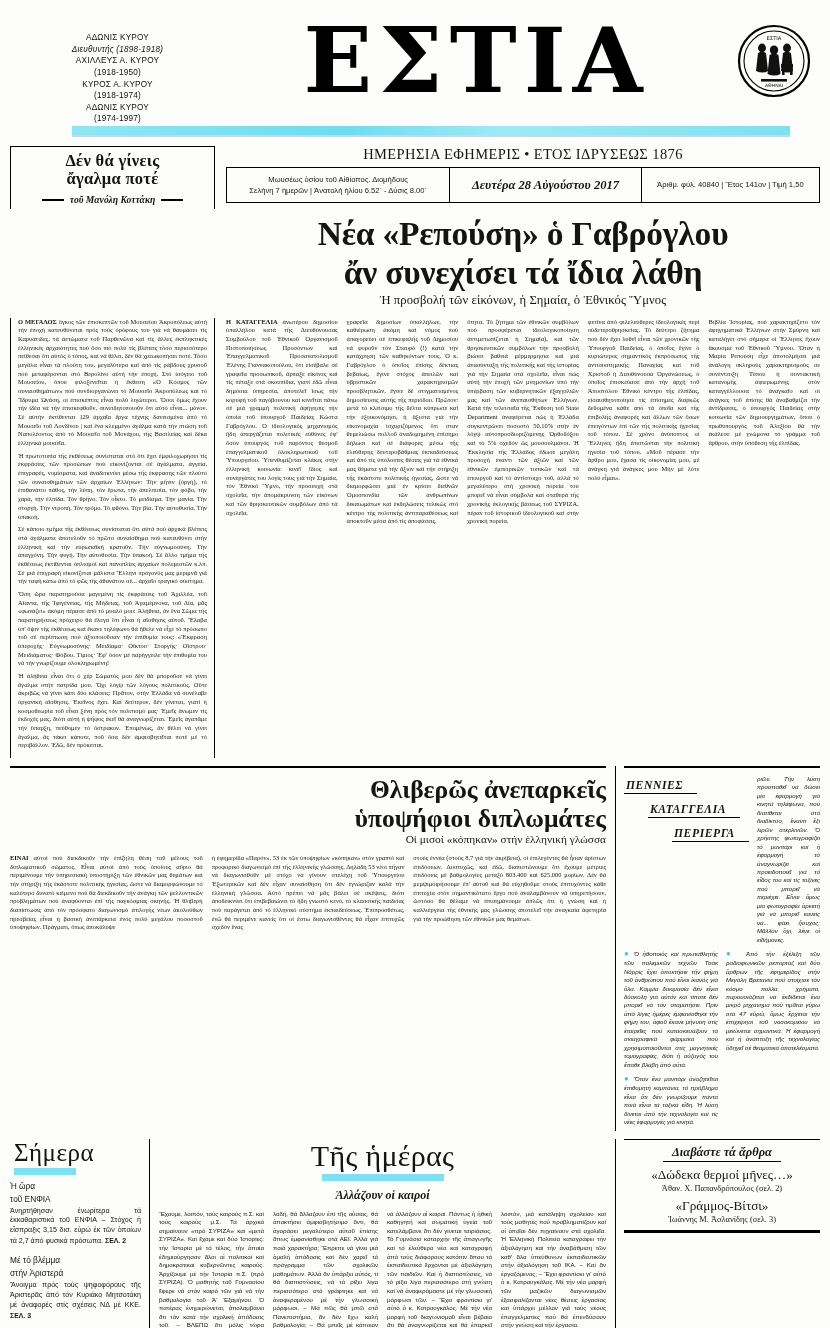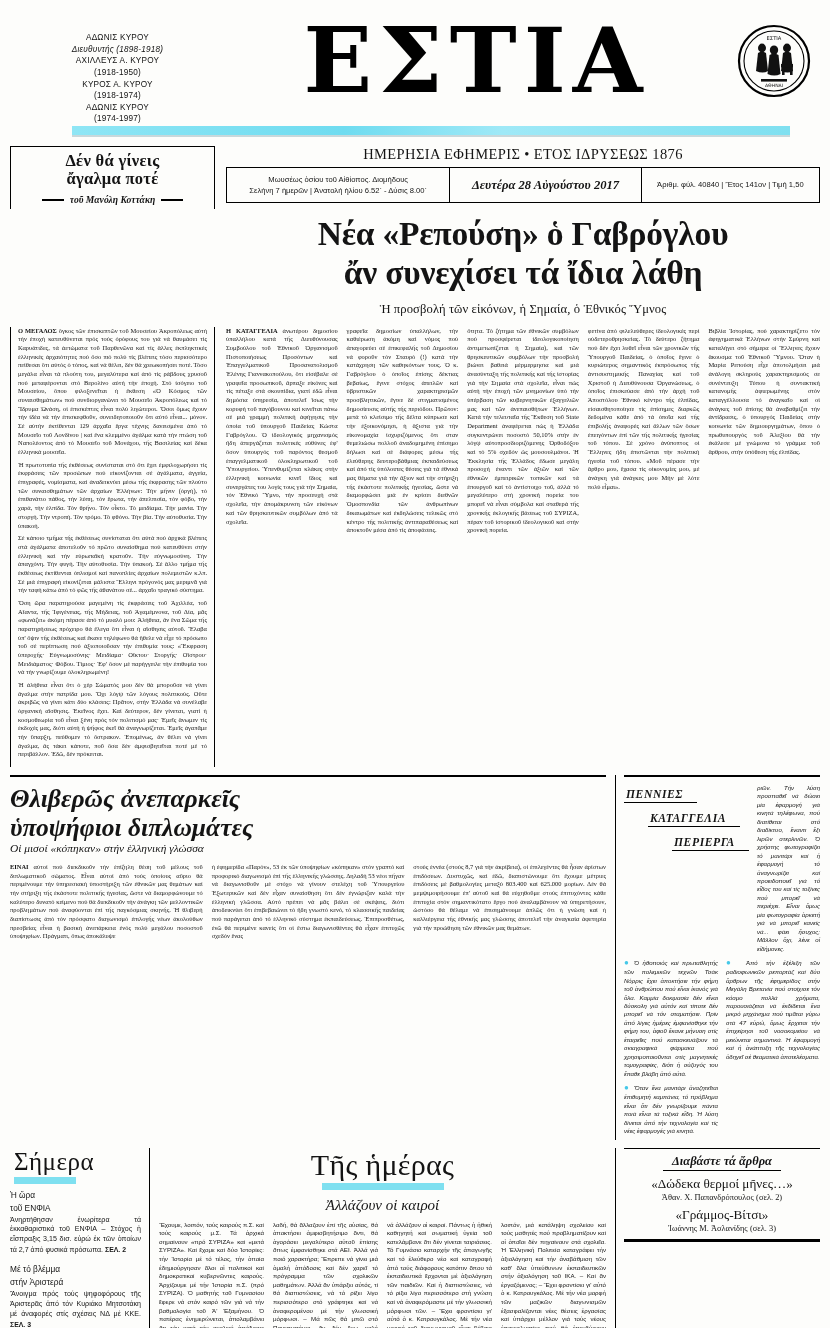--- a/index.html
+++ b/index.html
@@ -45,40 +45,40 @@
   .infobar { display:flex; border:1.1px solid #000; height:36px; align-items:stretch; }
   .infobar .cell { display:flex; flex-direction:column; justify-content:center; align-items:center;
                    font-family:"Liberation Sans", sans-serif; font-size:7.6px; line-height:1.5; padding:0 6px; }
   .ib-left { flex:1.12; border-right:1.1px solid #000; }
   .ib-mid { flex:.95; border-right:1.1px solid #000; font-family:"Liberation Serif", serif !important;
             font-weight:700; font-style:italic; font-size:12.6px !important; }
   .ib-right { flex:.88; }
 
   .mainhead { text-align:center; padding:12px 4px 0; }
   .mainhead .l { font-weight:700; font-size:33.5px; line-height:1.16; letter-spacing:-.2px; }
-  .mainhead .sub { font-size:12.6px; margin-top:9px; letter-spacing:.1px; }
+  .mainhead .sub { font-size:12.6px; letter-spacing:.1px; }
 
   
   .topcols { display:flex; margin-top:10px; }
   .ed-col { width:205px; flex:0 0 205px; border-left:1.3px solid #000; border-right:1.3px solid #000;
             padding:0 7px 4px; }
   .art-cols { flex:1; display:flex; padding-left:11px; gap:9px; }
   .art-cols .c { flex:1; }
 
   .bt { font-size:6.45px; line-height:1.345; text-align:justify; hyphens:auto;
         text-justify:inter-word; }
   .bt p { margin:0 0 4px; }
   .bt .lead { font-weight:700; }
   .bt.sans { font-family:"Liberation Sans", sans-serif; font-size:6.15px; line-height:1.4; }
 
   
   .midsec { display:flex; margin-top:8px; }
   .mid-main { flex:1; padding-right:9px; }
   .rule-top { border-top:2.6px solid #000; margin-bottom:7px; }
-  .h2 { text-align:left;font-style:italic; }
+  .h2 { text-align:right; }
   .h2 .l { font-weight:700; font-size:25.5px; line-height:1.14; }
   .h2 .sub { font-size:11.4px; }
   .mid3 { display:flex; gap:9px; margin-top:9px; }
   .mid3 .c { flex:1; }
 
   .side { width:205px; flex:0 0 205px; border-left:1.1px solid #000; padding-left:8px; }
   .side-head { text-align:left; }
   .side-head div { font-family:"Liberation Serif", serif; font-weight:700; font-style:italic;
                    font-size:11.6px; letter-spacing:.6px; border-bottom:1.4px solid #000;
                    display:inline-block; padding:1px 14px 1px 2px; margin-bottom:5px; }
@@ -94,21 +94,21 @@
   .today-t { font-size:25px; letter-spacing:.5px; padding-left:4px; }
   .cy-ul { height:7px; background:#7fe0f0; width:62px; margin:1px 0 6px 4px; }
   .ti { margin-bottom:8px; font-family:"Liberation Sans", sans-serif; }
   .ti .hh { font-size:8.3px; font-weight:400; line-height:1.33; margin-bottom:2px; }
   .ti .tx { font-size:7.1px; line-height:1.39; text-align:justify; }
   .ti .sl { font-weight:700; font-size:6.9px; }
 
   .dayart { flex:1; padding:0 9px; }
   .day-t { text-align:center; font-size:30px; letter-spacing:.3px; }
   .day-ul { height:7px; background:#7fe0f0; width:122px; margin:1px auto 7px; }
-  .day-sub { text-align:center; font-weight:400; font-style:italic; font-size:15px; margin-bottom:7px; }
+  .day-sub { text-align:center; font-weight:700; font-style:italic; font-size:12px; margin-bottom:7px; }
   .day3 { display:flex; gap:9px; }
   .day3 .c { flex:1; }
 
   .artbox { width:205px; flex:0 0 205px; border-left:1.1px solid #000; padding-left:8px; }
   .ab-rule { border-top:1.6px solid #000; margin-bottom:5px; }
   .ab-h { text-align:center; font-weight:700; font-style:italic; font-size:12.4px;
           border-bottom:1.3px solid #000; display:block; margin:0 auto 5px; width:118px; padding-bottom:1px; }
   .ab-i { text-align:center; margin-bottom:5px; }
   .ab-i .t { font-size:13.2px; }
   .ab-i .a { font-size:9.2px; font-weight:700; font-style:italic; }

